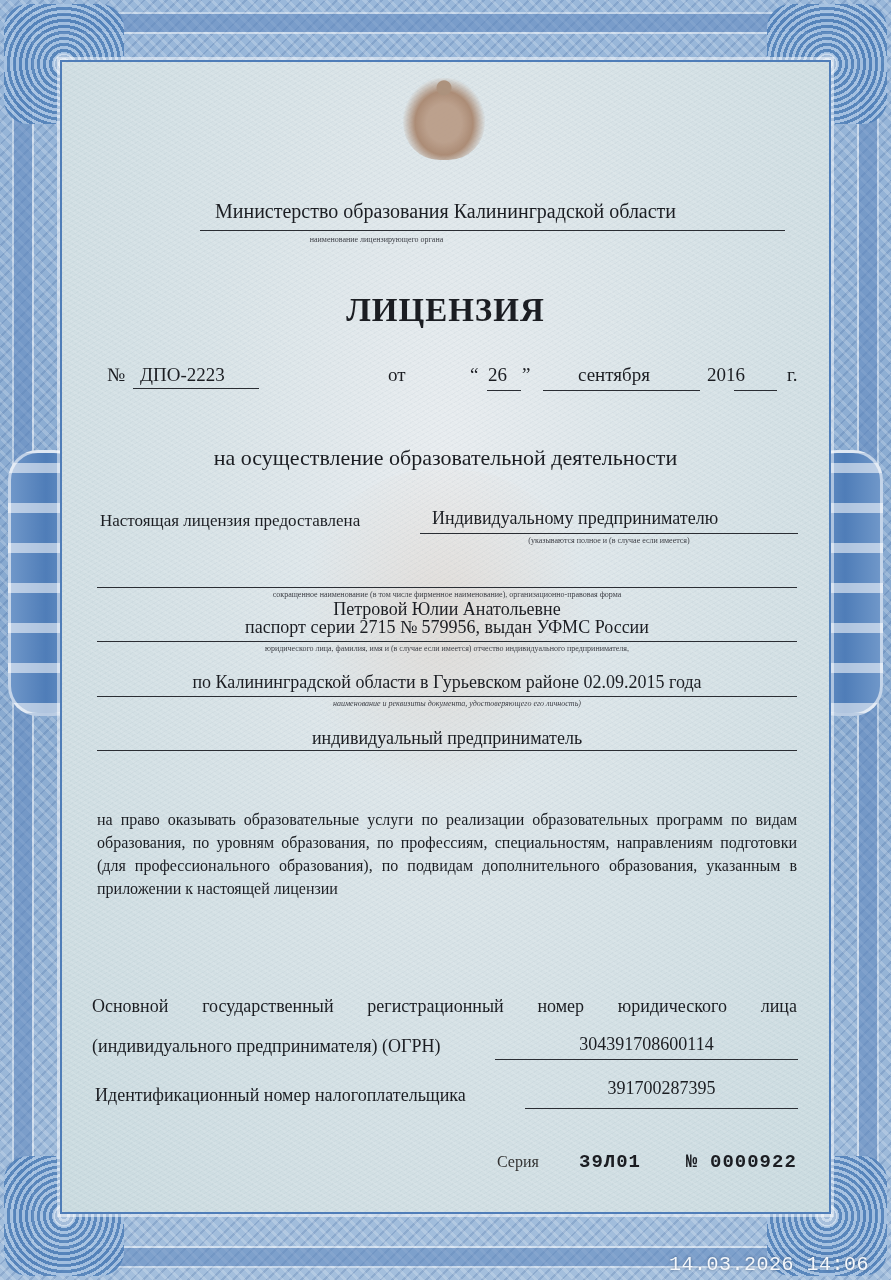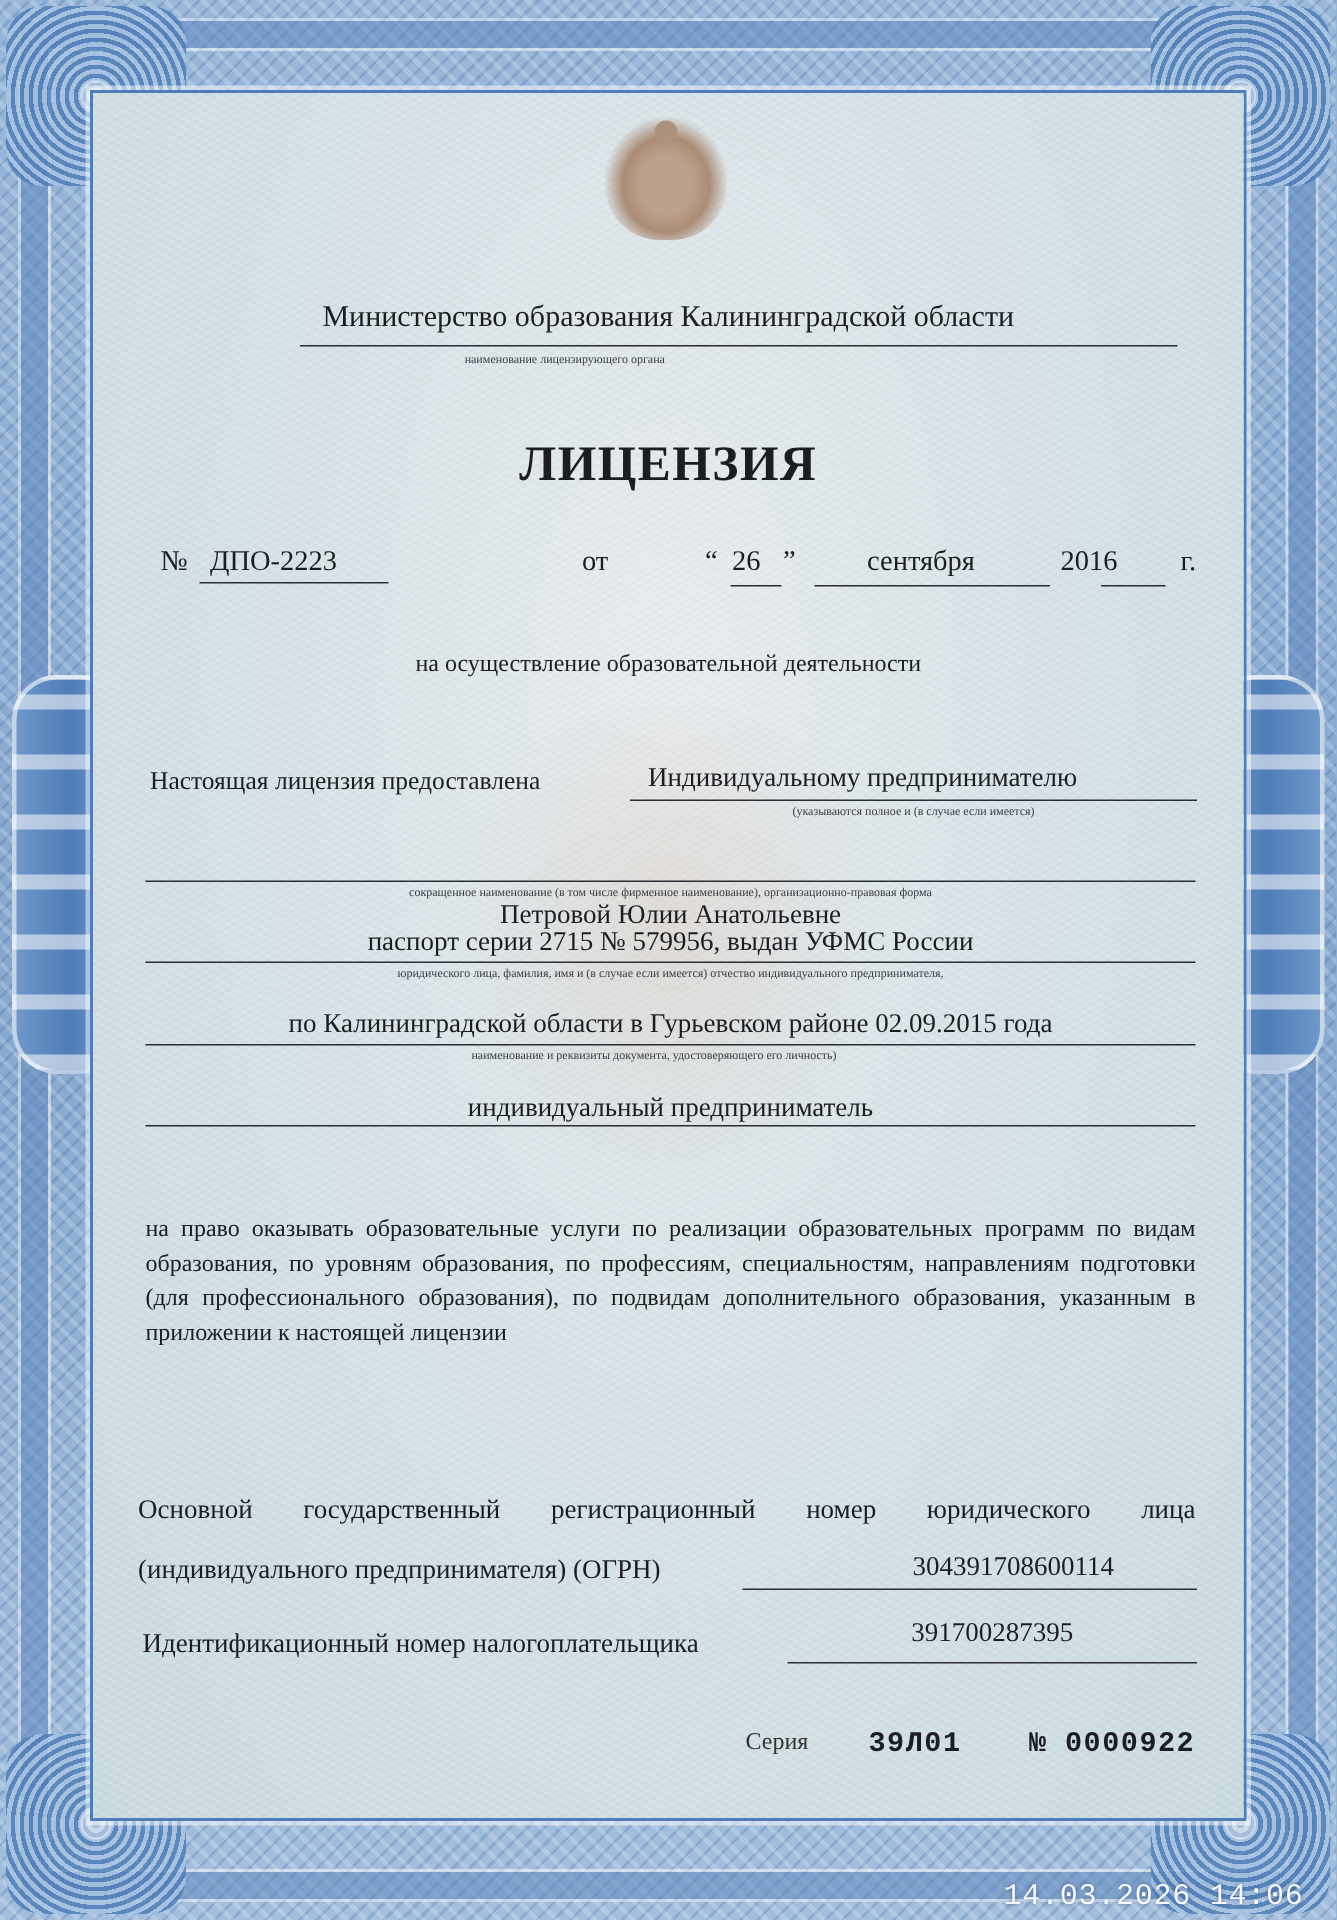--- a/index.html
+++ b/index.html
@@ -62,21 +62,21 @@
     opacity:0.9;
   }
   .txt { position:absolute; white-space:nowrap; }
   .center { text-align:center; }
   .line { position:absolute; border-bottom:1px solid #2a2d33; height:0; }
   .caption { position:absolute; font-size:8px; color:#3b3d44; white-space:nowrap; text-align:center; font-family:"Liberation Serif", serif; }
 
   .ministry { left:0; width:891px; top:200px; font-size:20px; text-align:center; }
   .title { left:0; width:891px; top:292px; font-size:33px; font-weight:bold; text-align:center; letter-spacing:1px; }
   .row-num { top:364px; font-size:19px; }
-  .purpose { left:0; width:891px; top:434px; font-size:16px; text-align:center; }
+  .purpose { left:0; width:891px; top:445px; font-size:22px; text-align:center; }
   .f18 { font-size:18px; }
   .granted-label { left:100px; top:511px; font-size:17px; }
   .body-para {
     position:absolute; left:97px; top:808px; width:700px;
     font-size:16px; line-height:23px; text-align:justify; text-align-last:left;
   }
   .ogrn1 { left:92px; top:996px; width:705px; font-size:18px; text-align:justify; text-align-last:justify; }
   .series-label { left:497px; top:1153px; font-size:16px; color:#333; }
   .series-val { left:579px; top:1151px; font-size:19px; font-family:"Liberation Mono", "DejaVu Sans Mono", monospace; font-weight:bold; letter-spacing:1px; }
   .stamp-time { right:22px; bottom:4px; font-size:20px; color:#f4f7fb; font-family:Liberation Mono, monospace; letter-spacing:0.5px; text-shadow:0 0 3px rgba(40,60,90,0.6); }
@@ -127,30 +127,30 @@
 <div class="txt f18 center" style="left:97px; width:700px; top:563px;margin-top:36px;">Петровой  Юлии Анатольевне</div>
 <div class="line" style="left:97px; width:700px; top:587px;"></div>
 <div class="caption" style="left:97px; width:700px; top:590px;">сокращенное наименование (в том числе фирменное наименование), организационно-правовая форма</div>
 
 <div class="txt f18 center" style="left:97px; width:700px; top:617px;">паспорт серии 2715 № 579956, выдан УФМС России</div>
 <div class="line" style="left:97px; width:700px; top:641px;"></div>
 <div class="caption" style="left:97px; width:700px; top:644px;text-align:center;">юридического лица, фамилия, имя и (в случае если имеется) отчество индивидуального предпринимателя,</div>
 
 <div class="txt f18 center" style="left:97px; width:700px; top:672px;">по Калининградской области в Гурьевском районе   02.09.2015 года</div>
 <div class="line" style="left:97px; width:700px; top:696px;"></div>
-<div class="caption" style="left:86px; width:700px; top:699px;">наименование и реквизиты документа, удостоверяющего  его личность)</div>
+<div class="caption" style="left:107px; width:700px; top:699px;font-style:italic;">наименование и реквизиты документа, удостоверяющего  его личность)</div>
 
 <div class="txt f18 center" style="left:97px; width:700px; top:728px;">индивидуальный  предприниматель</div>
 <div class="line" style="left:97px; width:700px; top:750px;"></div>
 
 <div class="body-para">на право оказывать образовательные услуги по реализации образовательных программ по видам образования, по уровням образования, по профессиям, специальностям, направлениям подготовки (для профессионального образования), по подвидам дополнительного образования, указанным в приложении к настоящей лицензии</div>
 
 <div class="txt ogrn1">Основной государственный регистрационный номер юридического лица</div>
 <div class="txt f18" style="left:92px; top:1036px;">(индивидуального предпринимателя) (ОГРН)</div>
-<div class="txt f18 center" style="left:524px; width:303px; top:1034px;">304391708600114</div>
+<div class="txt f18 center" style="left:495px; width:303px; top:1034px;">304391708600114</div>
 <div class="line" style="left:495px; width:303px; top:1059px;"></div>
 
 <div class="txt f18" style="left:95px; top:1085px;">Идентификационный номер налогоплательщика</div>
 <div class="txt f18 center" style="left:525px; width:273px; top:1078px;">391700287395</div>
 <div class="line" style="left:525px; width:273px; top:1108px;"></div>
 
 <div class="txt series-label">Серия</div>
 <div class="txt series-val">39Л01</div>
 <div class="txt series-val" style="left:686px;">№</div>
 <div class="txt series-val" style="left:686px; margin-left:0; left:686px;"></div>

